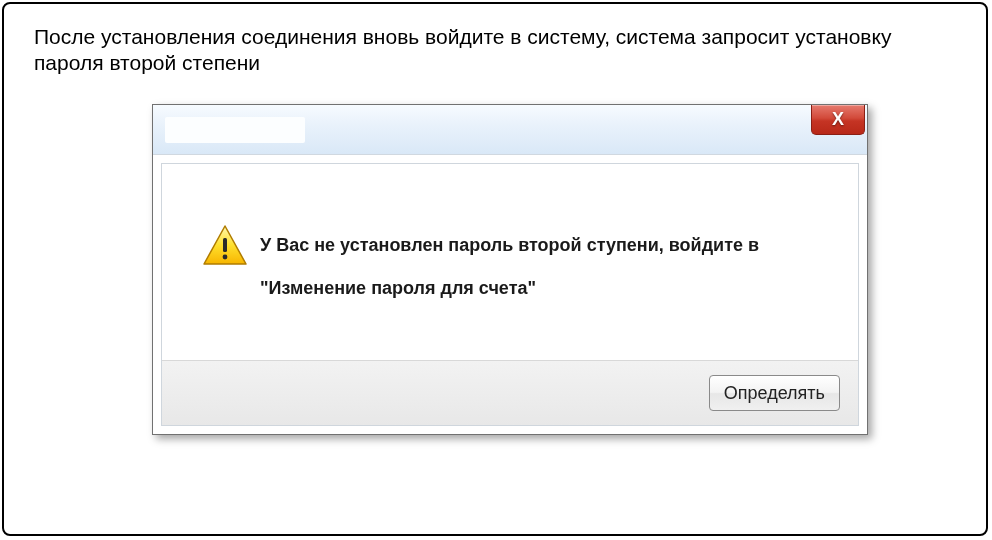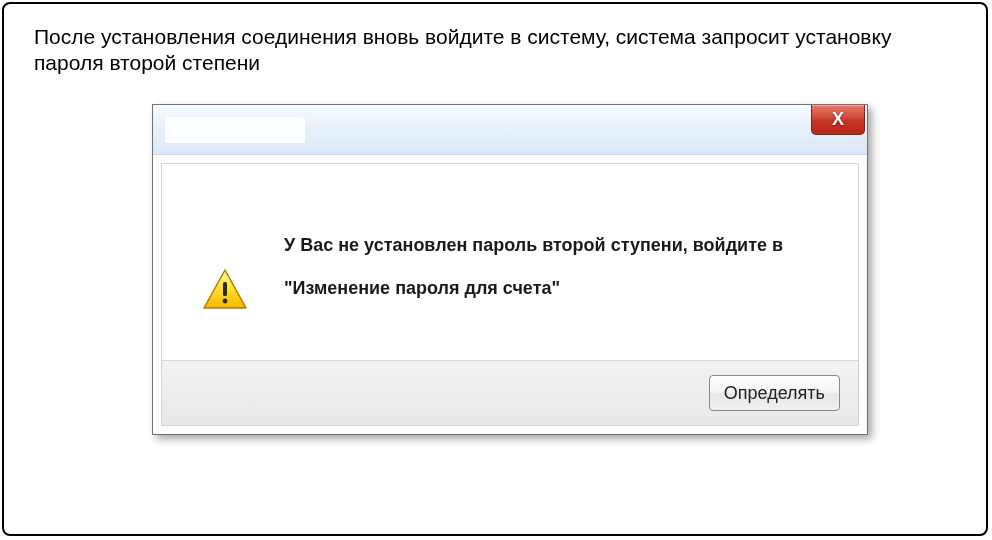--- a/index.html
+++ b/index.html
@@ -75,23 +75,23 @@
     }
     .dialog-body {
       padding: 8px;
     }
     .inner-panel {
       border: 1px solid #cfd6dd;
       background: #ffffff;
     }
     .message-area {
       display: flex;
-      align-items: flex-end;
+      align-items: flex-start;
       padding: 60px 28px 50px 40px;
-      gap: 36px;
+      gap: 12px;
     }
     .warning-icon {
       width: 46px;
       height: 42px;
       flex-shrink: 0;
     }
     .message-text {
       font-size: 18px;
       font-weight: bold;
       color: #1a1a1a;

